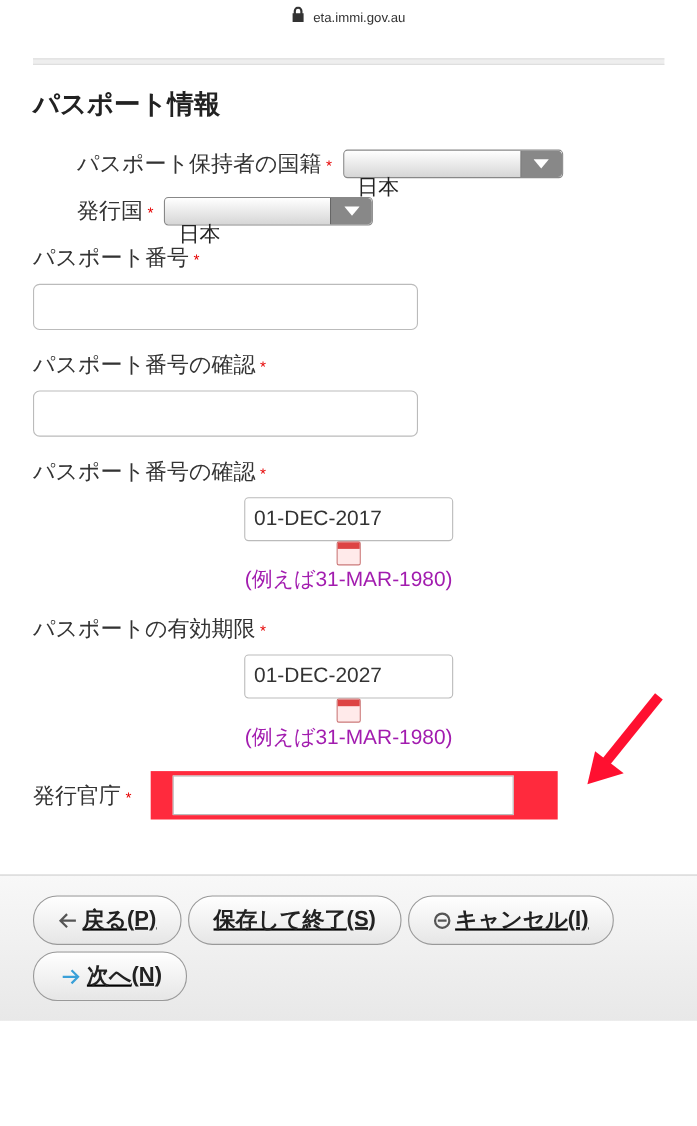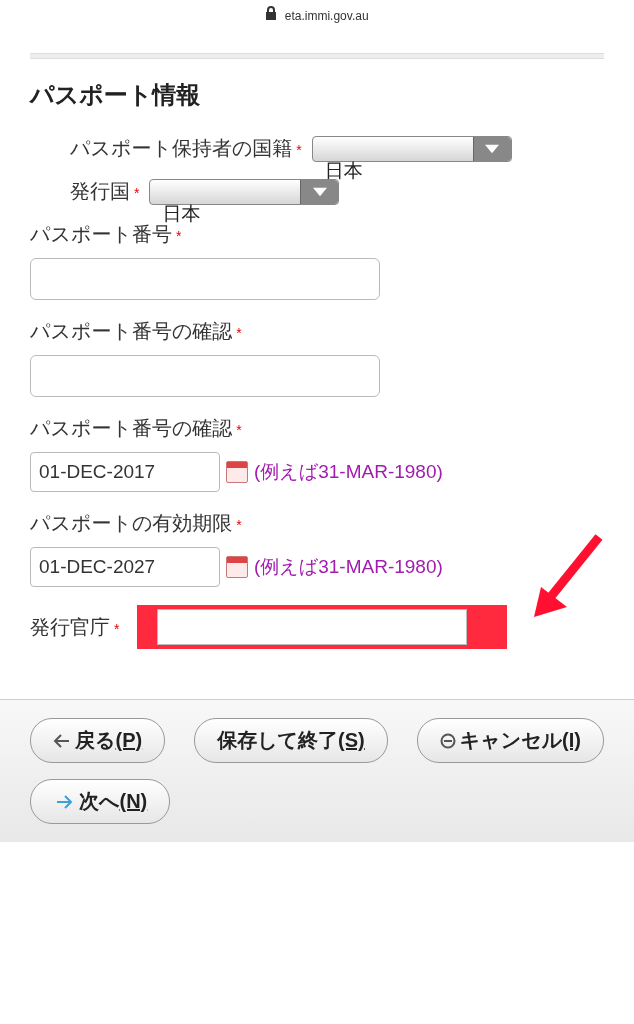--- a/index.html
+++ b/index.html
@@ -93,20 +93,21 @@
       border: 1px solid #bbb;
       border-radius: 6px;
       background: #fff;
       padding: 0 10px;
       font-size: 18px;
     }
     .date-row {
       display: flex;
       align-items: center;
       flex-wrap: wrap;
+      flex-direction: column;
     }
     .date-input {
       width: 190px;
       height: 40px;
       border: 1px solid #bbb;
       border-radius: 4px;
       padding: 0 8px;
       font-size: 19px;
       color: #333;
       background: #fff;
@@ -158,22 +159,22 @@
     }
     .button-bar-wrap {
       margin-top: 50px;
       padding: 18px 30px;
       background: linear-gradient(#f8f8f8, #e8e8e8);
       border-top: 1px solid #ccc;
     }
     .button-bar {
       display: flex;
       flex-wrap: wrap;
-      gap: 16px;
-      justify-content: space-between;
+      gap: 6px;
+      text-decoration: underline;
     }
     .btn {
       background: linear-gradient(#fff, #e6e6e6);
       border: 1px solid #999;
       border-radius: 22px;
       padding: 8px 22px;
       font-size: 20px;
       font-weight: bold;
       color: #222;
       display: inline-flex;

